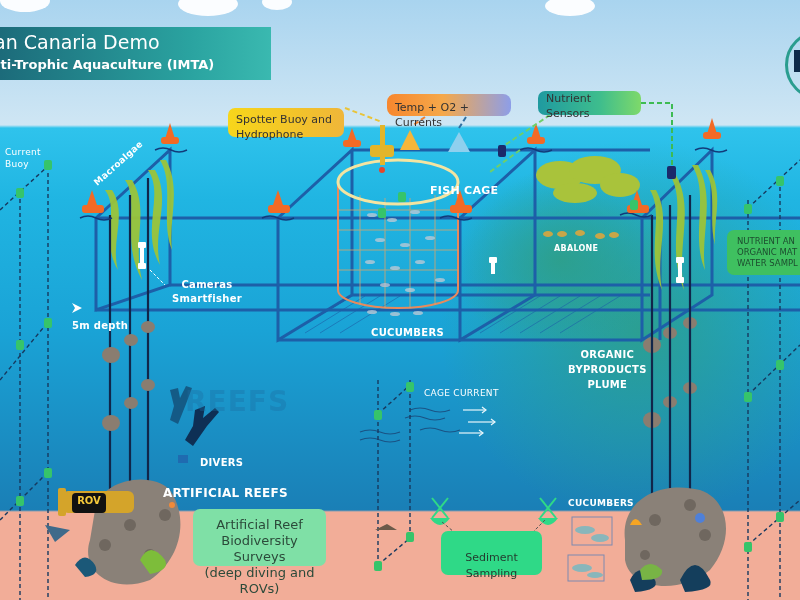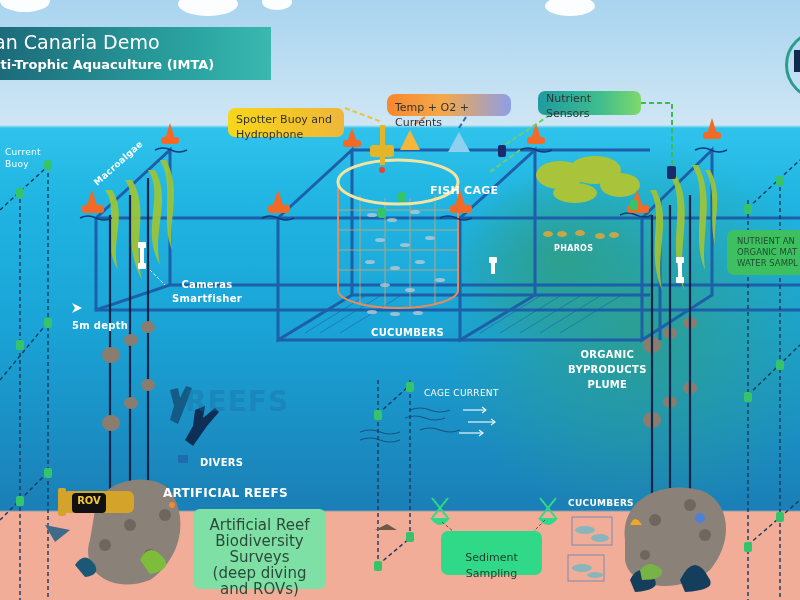--- a/index.html
+++ b/index.html
@@ -11,21 +11,21 @@
   .lbl.thin { font-weight:normal; }
   .title-box { position:absolute; left:0; top:27px; width:271px; height:53px;
     background:linear-gradient(to right, #1c6b7a, #2aa3a0 70%, #3ab9b0); }
   .title-line1 { position:absolute; left:0; top:4px; color:#fff; font-size:19px; font-weight:normal; white-space:nowrap; text-indent:-6px; }
   .title-line2 { position:absolute; left:0; top:30px; color:#fff; font-size:13px; font-weight:bold; white-space:nowrap; text-indent:-4px; }
   .callout { position:absolute; border-radius:7px; color:#333; font-size:11px; padding:4px 8px; line-height:15px; }
   .callout.spotter { left:228px; top:108px; width:116px; height:29px; background:linear-gradient(to right, #f7d61b, #f2c32a 60%, #efb63a); }
   .callout.temp { left:387px; top:94px; width:124px; height:22px; background:linear-gradient(to right, #f7872e, #f5a84a 45%, #8d9ee8); padding-top:6px;border-radius:8px; }
   .callout.nutrient { left:538px; top:91px; width:103px; height:24px; background:linear-gradient(to right, #1f9aa0, #3ebd8d 60%, #7ed96a); padding-top:0; }
   .callout.nutrient-water { left:727px; top:230px; width:90px; height:45px; background:#3fc060; color:#1d4d2f; font-size:8.5px; line-height:11px; padding:6px 0 0 10px; border-radius:7px; }
-  .callout.reef-survey { left:193px; top:509px; width:133px; height:80px; background:#7fe0a6; color:#2c4a3a; text-align:center; padding-top:8px; font-size:15px; line-height:16px; }
+  .callout.reef-survey { left:193px; top:509px; width:133px; height:57px; background:#7fe0a6; color:#2c4a3a; text-align:center; padding-top:8px; font-size:13px; line-height:16px; }
   .callout.sediment { left:441px; top:531px; width:101px; height:44px; background:#2fd987; color:#233d30; text-align:center; padding-top:19px; line-height:16px; }
   .watermark { position:absolute; left:185px; top:385px; font-size:28px; font-weight:bold; color:rgba(30,110,160,0.35); letter-spacing:1px; }
   .logo-ring { position:absolute; left:785px; top:30px; width:70px; height:70px; border:3px solid #2a9d8f; border-radius:50%; }
   .logo-mark { position:absolute; left:794px; top:50px; width:10px; height:22px; background:#0f2a4a; }
   .cloud { position:absolute; background:#fff; border-radius:50%; opacity:0.95; }
   .rov-label { position:absolute; left:72px; top:493px; width:34px; height:20px; background:#111; color:#f6c93a; font-weight:bold; font-size:10px; border-radius:4px; text-align:center; line-height:16px; }
 </style>
 </head>
 <body>
 
@@ -415,21 +415,21 @@
     <div>Current</div>
     <div>Buoy</div>
   </div>
   <div class="lbl" style="left:92px;top:180px;font-size:9px;transform:rotate(-42deg);transform-origin:left top;">Macroalgae</div>
   <div class="lbl" style="left:172px;top:278px;font-size:10px;line-height:14px;text-align:center;">
     <div>Cameras</div>
     <div>Smartfisher</div>
   </div>
   <div class="lbl" style="left:72px;top:320px;">5m depth</div>
   <div class="lbl" style="left:430px;top:156px;font-size:11px;margin-top:28px;">FISH CAGE</div>
-  <div class="lbl" style="left:554px;top:244px;font-size:8px;">PHAROS</div>
+  <div class="lbl" style="left:554px;top:244px;font-size:8px;">ABALONE</div>
   <div class="lbl" style="left:371px;top:327px;font-size:10px;">CUCUMBERS</div>
   <div class="lbl" style="left:568px;top:347px;font-size:10px;line-height:15px;text-align:center;">
     <div>ORGANIC</div>
     <div>BYPRODUCTS</div>
     <div>PLUME</div>
   </div>
   <div class="lbl thin" style="left:424px;top:388px;font-size:9px;">CAGE CURRENT</div>
   <div class="lbl" style="left:200px;top:457px;font-size:10px;">DIVERS</div>
   <div class="lbl" style="left:163px;top:486px;font-size:12px;">ARTIFICIAL REEFS</div>
   <div class="lbl" style="left:568px;top:498px;font-size:9px;">CUCUMBERS</div>

